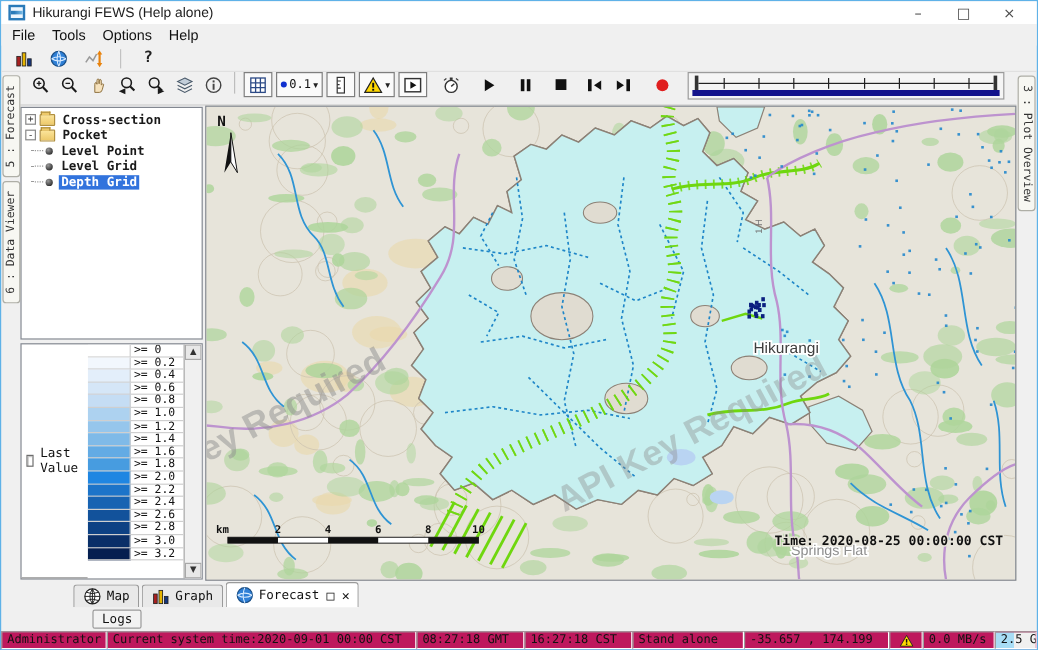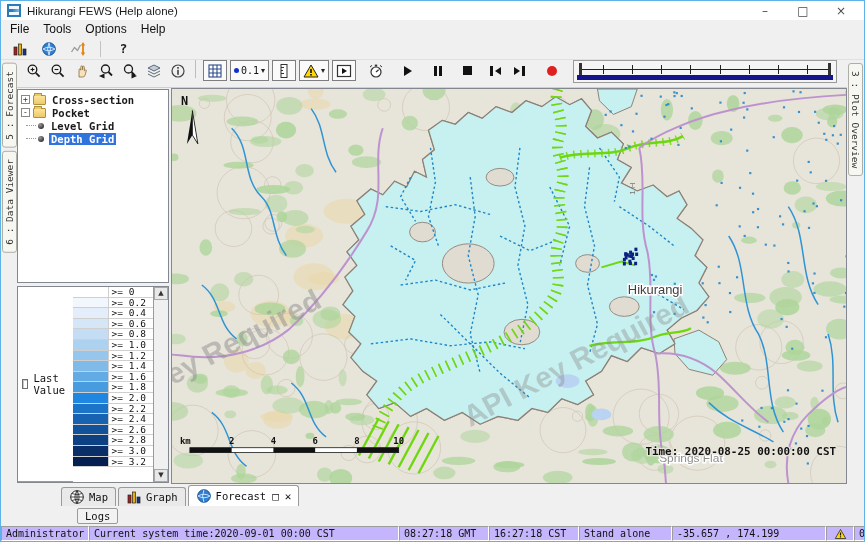--- a/index.html
+++ b/index.html
@@ -76,21 +76,21 @@
 .map{flex:1;position:relative;border:1px solid #828790;background:#e7e4da;overflow:hidden;min-width:0}
 .map svg{position:absolute;inset:0}
 
 .tabsrow{height:22px;flex:0 0 22px;display:flex;align-items:flex-end;padding-left:44px;gap:2px}
 .btab{display:inline-flex;align-items:center;gap:4px;height:19px;padding:0 7px;border:1px solid #9a9a9a;border-bottom:none;border-radius:3px 3px 0 0;background:#e9e9e9;font:10.5px "DejaVu Sans Mono",monospace;color:#111}
 .btab.active{background:#fff;height:21px}
 .tab-btn{font-size:11px;font-weight:bold;color:#111;padding-left:2px}
 .logsrow{height:20px;flex:0 0 20px;display:flex;align-items:center;padding-left:60px}
 .logs-btn{border:1px solid #9a9a9a;background:#f2f2f2;border-radius:2px;font:10.5px "DejaVu Sans Mono",monospace;color:#111;padding:1px 7px}
 
-.statusbar{height:15px;flex:0 0 15px;display:flex;background:#c4b5fd}
+.statusbar{height:15px;flex:0 0 15px;display:flex;background:#be185d}
 .sb-cell{border:1px solid;border-color:#9d9d9d #fff #fff #9d9d9d;font:10px/12px "DejaVu Sans Mono",monospace;color:#111;padding:0 4px;white-space:nowrap;overflow:hidden;flex:0 0 auto;display:flex;align-items:center}
 .sb-mem{background:linear-gradient(90deg,#a8ddf5 0 45%,#f0f0f0 45%)}
 </style>
 </head>
 <body>
 
 <div class="window">
 
   <div class="titlebar">
     <span class="app-icon"></span>
@@ -276,20 +276,25 @@
           <div class="tree" id="tree">
               <div class="tree-row">
                 <span class="expander">+</span>
                 <span class="folder-icon"></span>
                 <span class="tree-label">Cross-section</span>
               </div>
               <div class="tree-row">
                 <span class="expander">-</span>
                 <span class="folder-icon"></span>
                 <span class="tree-label">Pocket</span>
+              </div>
+              <div class="tree-row">
+                <span class="connector"></span>
+                <span class="bullet"></span>
+                <span class="tree-label">Level Point</span>
               </div>
               <div class="tree-row">
                 <span class="connector"></span>
                 <span class="bullet"></span>
                 <span class="tree-label">Level Grid</span>
               </div>
               <div class="tree-row">
                 <span class="connector"></span>
                 <span class="bullet"></span>
                 <span class="tree-label sel">Depth Grid</span>
@@ -836,25 +841,25 @@
       </div>
     </div>
 
     <div class="vstrip right" id="rightstrip">
         <div class="vtab">3 : Plot Overview</div>
       </div>
   </div>
 
   <div class="statusbar">
     <div class="sb-cell" style="width:88px">Administrator</div>
-    <div class="sb-cell" style="width:310px">Current system time:2020-09-01 00:00 CST</div>
+    <div class="sb-cell" style="width:258px">Current system time:2020-09-01 00:00 CST</div>
     <div class="sb-cell" style="width:90px">08:27:18 GMT</div>
     <div class="sb-cell" style="width:90px">16:27:18 CST</div>
     <div class="sb-cell" style="width:93px">Stand alone</div>
-    <div class="sb-cell" style="width:154px">-35.657 , 174.199</div>
+    <div class="sb-cell" style="width:121px">-35.657 , 174.199</div>
     <div class="sb-cell" style="width:28px;justify-content:center">
       <svg width="13" height="12" viewBox="0 0 16 16">
           <polygon points="8,2 15,14 1,14" fill="#ffd800" stroke="#222" stroke-width="1"></polygon>
           <rect x="7.2" y="6" width="1.6" height="4" fill="#111"></rect>
           <rect x="7.2" y="11" width="1.6" height="1.6" fill="#111"></rect>
         </svg>
     </div>
     <div class="sb-cell" style="width:60px">0.0 MB/s</div>
     <div class="sb-cell sb-mem" style="flex:1">2.5 GB</div>
   </div>

